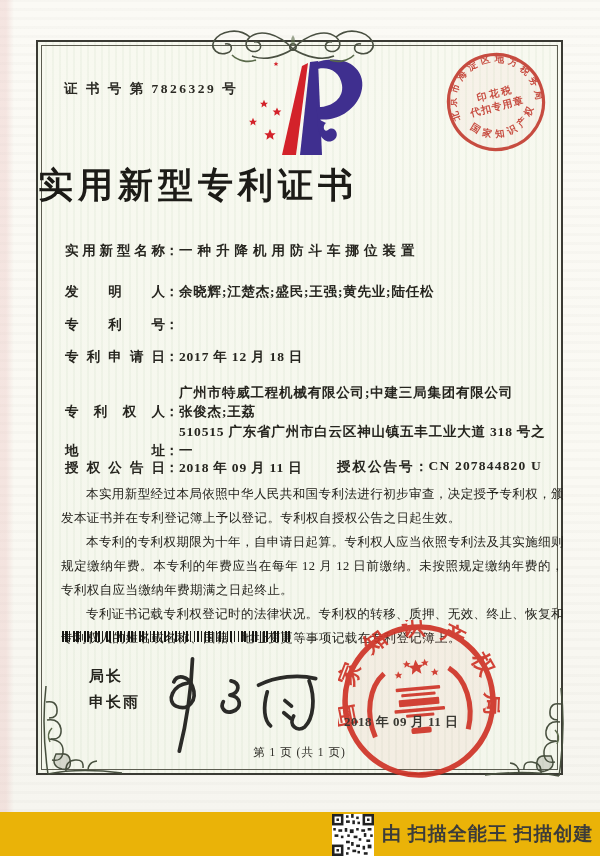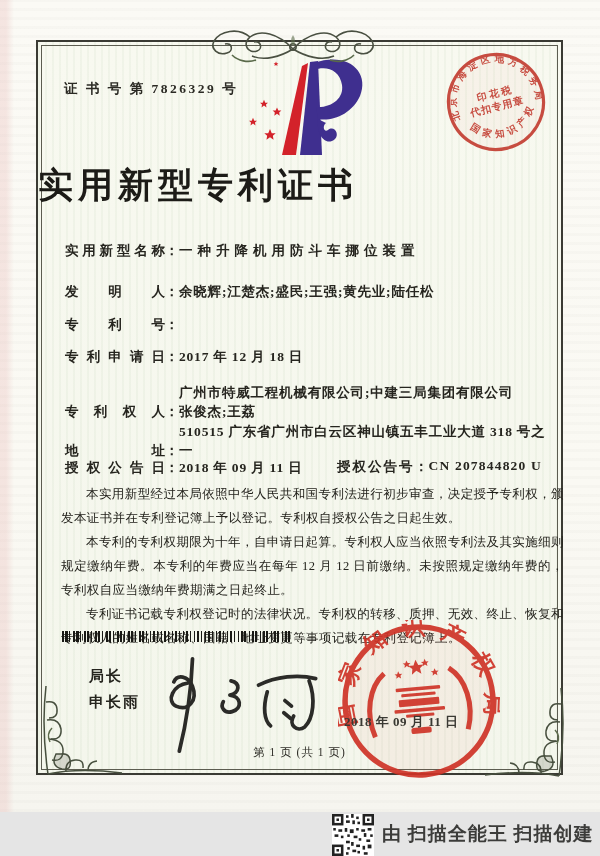--- a/index.html
+++ b/index.html
@@ -55,21 +55,21 @@
   .seal-big{left:300px;top:578px;width:162px;height:162px;z-index:6;}
   .seal-date{left:306px;top:671px;width:165px;font-size:13px;font-weight:600;color:#3a3933;letter-spacing:0.5px;z-index:7;}
   .page-footer{left:0;top:703px;width:100%;text-align:center;font-size:11.5px;letter-spacing:1px;color:#2e2d27;}
   
   .orn-top{left:160px;top:-17px;width:190px;height:44px;z-index:3;}
   .orn-bl{left:-2px;bottom:-3px;width:88px;height:92px;z-index:3;}
   .orn-br{right:-10px;bottom:-5px;width:88px;height:92px;z-index:3;}
   .tax-stamp{left:402px;top:4px;width:112px;height:112px;z-index:5;}
   .logo{left:198px;top:8px;width:150px;height:115px;}
   
-  .scan-footer{position:absolute;left:0;top:812px;width:600px;height:44px;background:#e5e5e5;}
+  .scan-footer{position:absolute;left:0;top:812px;width:600px;height:44px;background:#eab308;}
   .qr{position:absolute;left:332px;top:2px;width:42px;height:42px;}
   .scan-text{position:absolute;left:382px;top:9px;font-size:19px;font-weight:600;letter-spacing:1px;color:#3c3c3a;}
 </style>
 </head>
 <body>
 
 <div class="paper">
   <div class="frame">
     <div class="frame-inner"></div>
 

